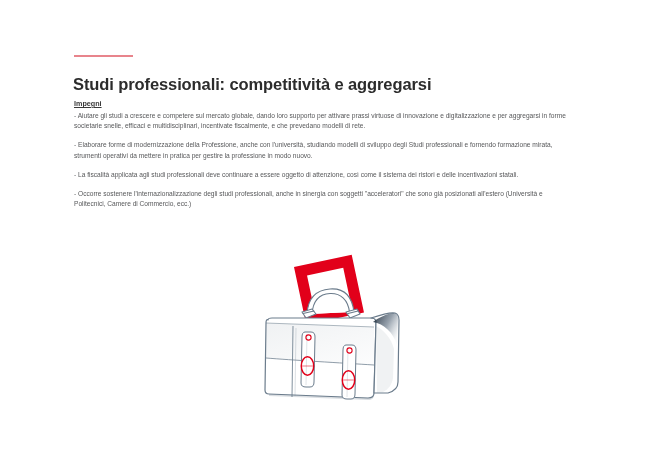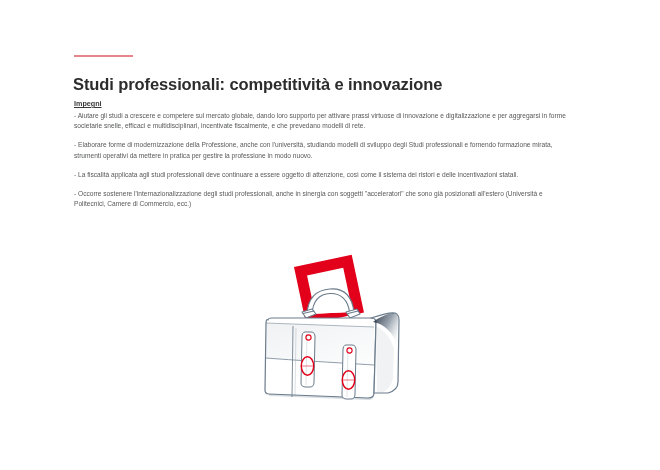--- a/index.html
+++ b/index.html
@@ -84,21 +84,21 @@
   }
   .illustration svg { display: block; width: 100%; height: 100%; }
 </style>
 </head>
 <body>
 
 <div id="slide">
 
   <div class="accent-rule"></div>
 
-  <h1 class="page-title">Studi professionali: competitività e innovazione</h1>
+  <h1 class="page-title">Studi professionali: competitività e aggregarsi</h1>
 
   <div class="body-block">
     <p class="section-label">Impegni</p>
 
     <p class="para">- Aiutare gli studi a crescere e competere sul mercato globale, dando loro supporto per attivare prassi virtuose di innovazione e digitalizzazione e per aggregarsi in forme societarie snelle, efficaci e multidisciplinari, incentivate fiscalmente, e che prevedano modelli di rete.</p>
 
     <p class="para">- Elaborare forme di modernizzazione della Professione, anche con l'università, studiando modelli di sviluppo degli Studi professionali e fornendo formazione mirata, strumenti operativi da mettere in pratica per gestire la professione in modo nuovo.</p>
 
     <p class="para">- La fiscalità applicata agli studi professionali deve continuare a essere oggetto di attenzione, così come il sistema dei ristori e delle incentivazioni statali.</p>
 

